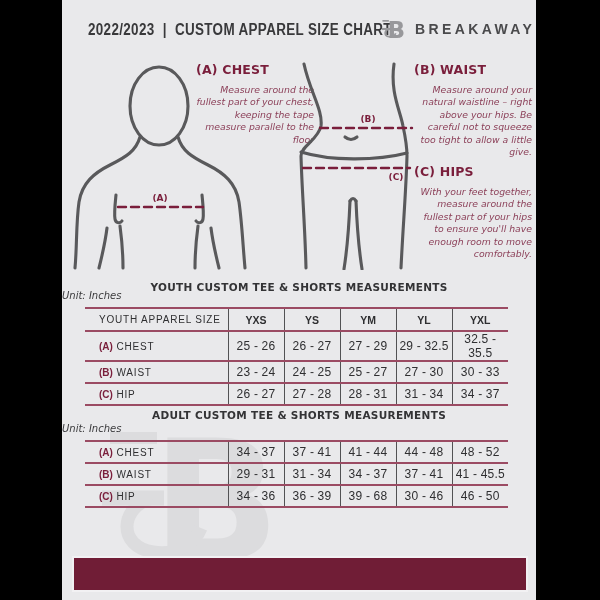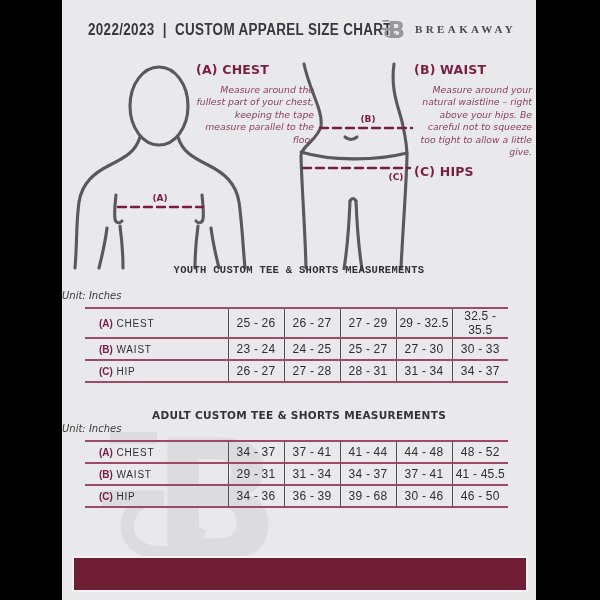--- a/index.html
+++ b/index.html
@@ -5,21 +5,21 @@
   html,body{margin:0;padding:0;background:#000;}
   .canvas{position:relative;width:600px;height:600px;background:#000;overflow:hidden;
           font-family:"Liberation Sans",sans-serif;}
   .page{position:absolute;left:62px;top:0;width:474px;height:600px;background:#e9e9eb;}
 
   
   .doc-title{position:absolute;left:26px;top:21px;font-weight:bold;font-size:16px;
              color:#39393b;letter-spacing:.4px;white-space:pre;transform:scaleX(.84);
              transform-origin:left center;}
   .brand{position:absolute;left:320px;top:16px;display:flex;align-items:center;gap:9px;}
-  .brand-name{font-weight:bold;font-size:11px;letter-spacing:3.4px;color:#4a4a4c;font-family:Liberation Serif, serif;}
+  .brand-name{font-weight:bold;font-size:14px;letter-spacing:3.4px;color:#4a4a4c;}
   .logo-svg{display:block;}
   .logo-stroke{stroke:#98989b;fill:none;}
   .logo-b{fill:#98989b;font-family:"DejaVu Sans",sans-serif;font-weight:bold;}
 
   
   .fig{position:absolute;}
   .fig path,.fig ellipse{fill:none;stroke:#59595b;stroke-width:3.1;stroke-linecap:round;}
   .fig .dash{stroke:#7a1e3b;stroke-width:2.4;stroke-dasharray:8 5;}
   .fig .mlabel{fill:#7a1e3b;font:bold 9px "DejaVu Sans",sans-serif;stroke:none;}
 
@@ -110,41 +110,50 @@
       <text class="mlabel" x="106" y="122" text-anchor="middle">(C)</text>
     </svg>
 
     <div class="instr" style="left:352px;top:62px;">
       <h3>(B) WAIST</h3>
       <p>Measure around your natural waistline – right above your hips. Be careful not to squeeze too tight to allow a little give.</p>
     </div>
 
     <div class="instr" style="left:352px;top:164px;">
       <h3>(C) HIPS</h3>
+      <p>With your feet together, measure around the fullest part of your hips to ensure you'll have enough room to move comfortably.</p>
     </div>
 
     <svg class="watermark" width="220" height="175" viewBox="0 0 220 175">
       <text class="wm-b" x="50" y="152" font-size="168">B</text>
       <path class="wm-stroke" d="M8,30 H55" stroke-width="12"></path>
       <path class="wm-stroke" d="M0,90 H62" stroke-width="15"></path>
       <path class="wm-stroke" d="M50,90 C18,99 15,138 51,144 C75,148 93,135 99,120" stroke-width="13"></path>
     </svg>
 
-    <div class="tbl-title" style="top:264px;font-family:Liberation Mono, monospace;">YOUTH CUSTOM TEE &amp; SHORTS MEASUREMENTS</div>
+    <div class="tbl-title" style="top:281px;">YOUTH CUSTOM TEE &amp; SHORTS MEASUREMENTS</div>
     <div class="tbl-unit" style="top:290px;">Unit: Inches</div>
     <table class="size-table" style="top:307px;">
       <colgroup>
           <col class="c0">
           <col class="cv">
           <col class="cv">
           <col class="cv">
           <col class="cv">
           <col class="cv">
         </colgroup>
       <tbody>
+          <tr class="head-row">
+        <th class="label-cell">YOUTH APPAREL SIZE</th>
+        <th class="col-head">YXS</th>
+        <th class="col-head">YS</th>
+        <th class="col-head">YM</th>
+        <th class="col-head">YL</th>
+        <th class="col-head">YXL</th>
+      </tr>
       <tr>
         <td class="label-cell"><span class="row-key">(A)</span> <span class="row-label">CHEST</span></td>
         <td class="val">25 - 26</td>
         <td class="val">26 - 27</td>
         <td class="val">27 - 29</td>
         <td class="val">29 - 32.5</td>
         <td class="val">32.5 - 35.5</td>
       </tr>
       <tr>
         <td class="label-cell"><span class="row-key">(B)</span> <span class="row-label">WAIST</span></td>

